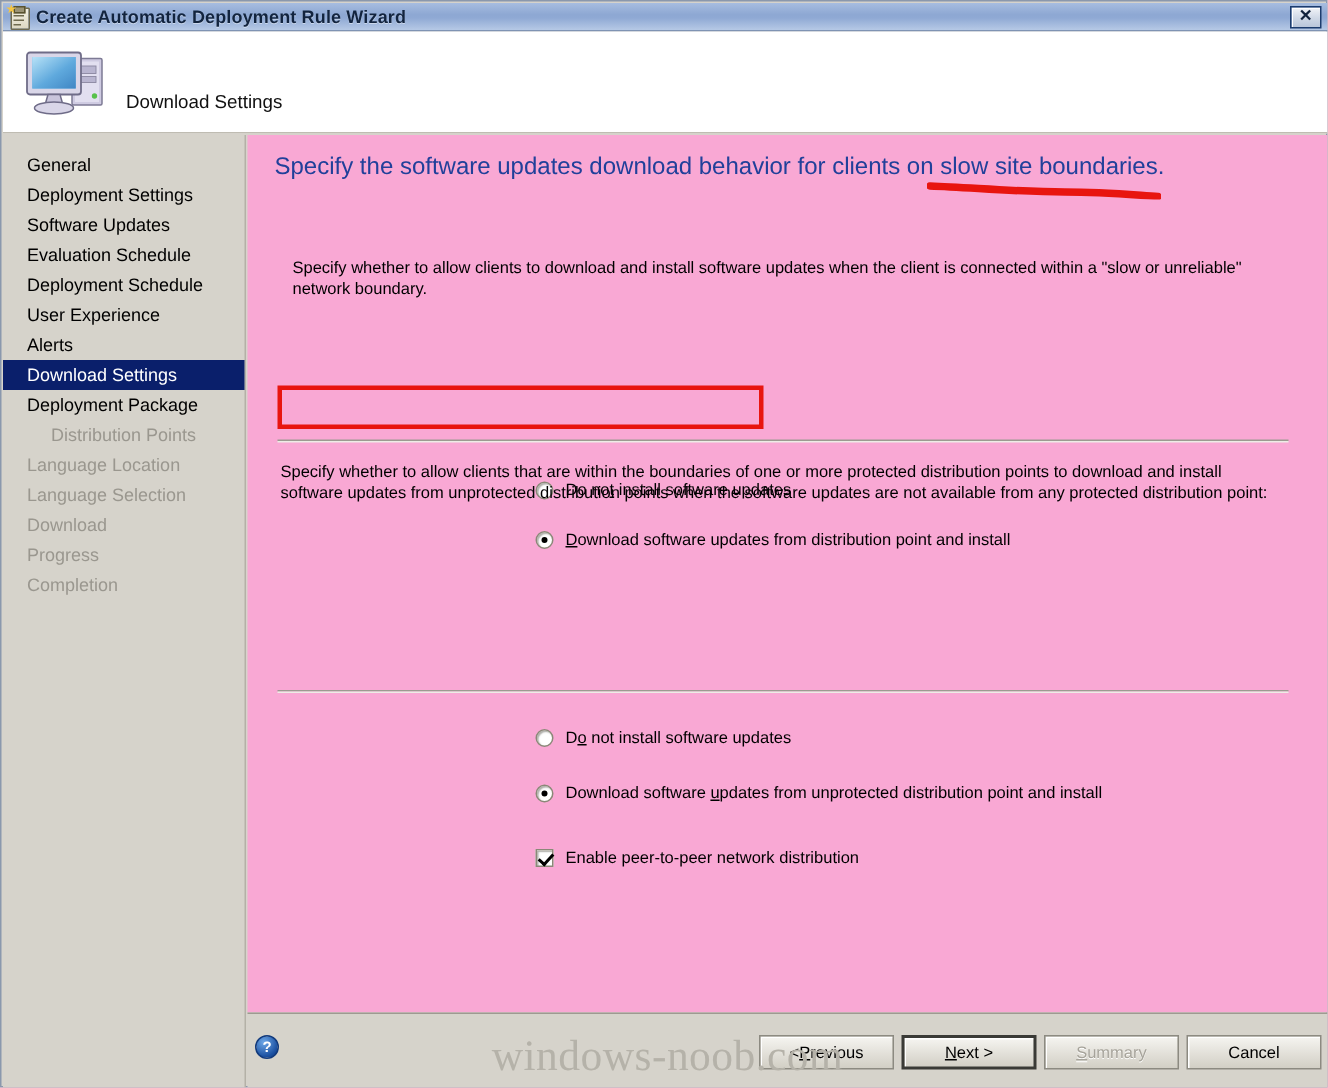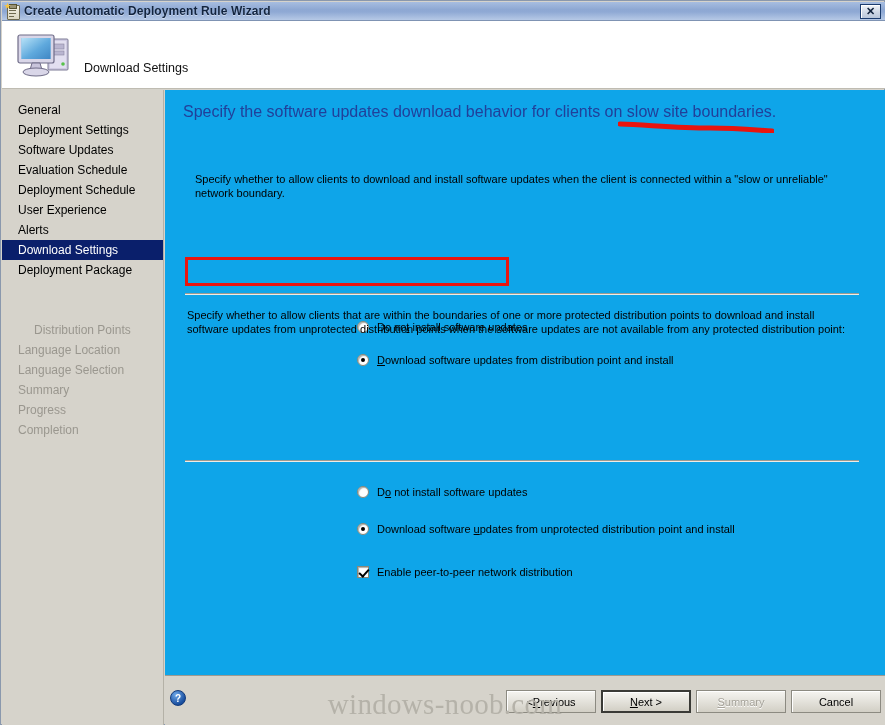--- a/index.html
+++ b/index.html
@@ -89,30 +89,30 @@
     box-sizing:border-box;
     padding-top:10px;
   }
   .nav-item{
     height:20px;line-height:20px;
     padding-left:16px;
     font-size:12px;color:#000;
     white-space:nowrap;
     cursor:default;
   }
-  .nav-item.indent{padding-left:32px;margin-top:40px;}
+  .nav-item.indent{padding-left:32px;}
   .nav-item.dim{color:#9a978f;}
   .nav-item.active{
     background:#0a1f6b;color:#ffffff;
   }
 
   
   .content{
     position:absolute;left:164px;top:89px;width:720px;height:585px;
-    background:#0ea5e9;
+    background:#f9a8d4;
   }
   .page-heading{
     position:absolute;left:18px;top:13px;
     font-size:16px;color:#21409a;
     white-space:nowrap;
   }
   .para{
     position:absolute;
     font-size:11px;color:#000;line-height:14px;
   }
@@ -276,21 +276,21 @@
     <div class="nav-item">Software Updates</div>
     <div class="nav-item">Evaluation Schedule</div>
     <div class="nav-item">Deployment Schedule</div>
     <div class="nav-item">User Experience</div>
     <div class="nav-item">Alerts</div>
     <div class="nav-item active">Download Settings</div>
     <div class="nav-item">Deployment Package</div>
     <div class="nav-item indent dim">Distribution Points</div>
     <div class="nav-item dim">Language Location</div>
     <div class="nav-item dim">Language Selection</div>
-    <div class="nav-item dim">Summary</div>
+    <div class="nav-item dim">Download</div>
     <div class="nav-item dim">Progress</div>
     <div class="nav-item dim">Completion</div>
   </div>
 
   <div class="content">
 
     <div class="page-heading">Specify the software updates download behavior for clients on slow site boundaries.</div>
 
     <div class="para para-1">Specify whether to allow clients to download and install software updates when the client is connected within a "slow or unreliable" network boundary.</div>
 

